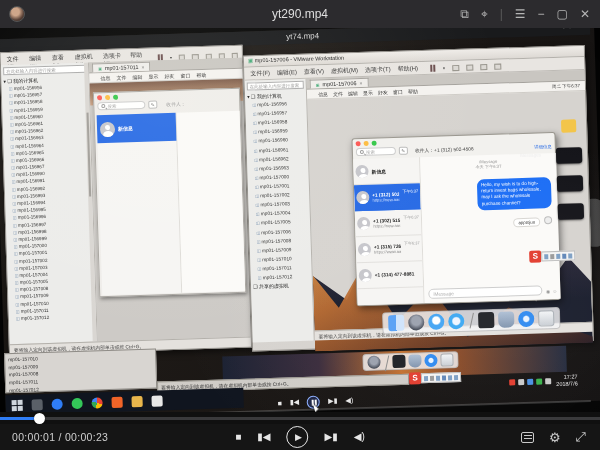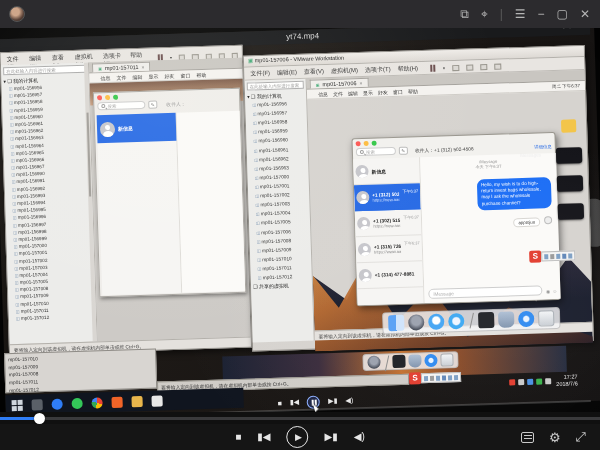--- a/index.html
+++ b/index.html
@@ -142,20 +142,21 @@
   .noti-label{position:absolute;left:-36px;top:4px;color:#eee;font-size:4.6px;}
   .desk-blob{position:absolute;left:586px;top:178px;width:16px;height:48px;background:linear-gradient(90deg,#7a7a7a,#4c4c4c);border-radius:6px;opacity:.7;z-index:7;}
 </style>
 </head>
 <body>
 
 <div class="player">
 
   <div class="titlebar">
     <span class="app-logo"></span>
+    <span class="tb-title">yt290.mp4</span>
     <span class="tb-icons">
       <span>⧉</span>
       <span>⌖</span>
       <span class="tb-sep">|</span>
       <span>☰</span>
       <span>−</span>
       <span>▢</span>
       <span>✕</span>
     </span>
   </div>
@@ -539,20 +540,21 @@
   </div>
 
   <div class="seekzone">
     <div class="seek-track">
       <div class="seek-fill" style="width: 6.5%;"></div>
       <div class="seek-knob" style="left: calc(6.5% - 5px);"></div>
     </div>
   </div>
 
   <div class="controls">
+    <span class="time-display">00:00:01 / 00:00:23</span>
     <span class="c-center">
       <span class="c-btn">■</span>
       <span class="c-btn">▮◀</span>
       <span class="play-circle">
           <span>▶</span>
         </span>
       <span class="c-btn">▶▮</span>
       <span class="c-btn">◀)</span>
     </span>
     <span class="c-right">

